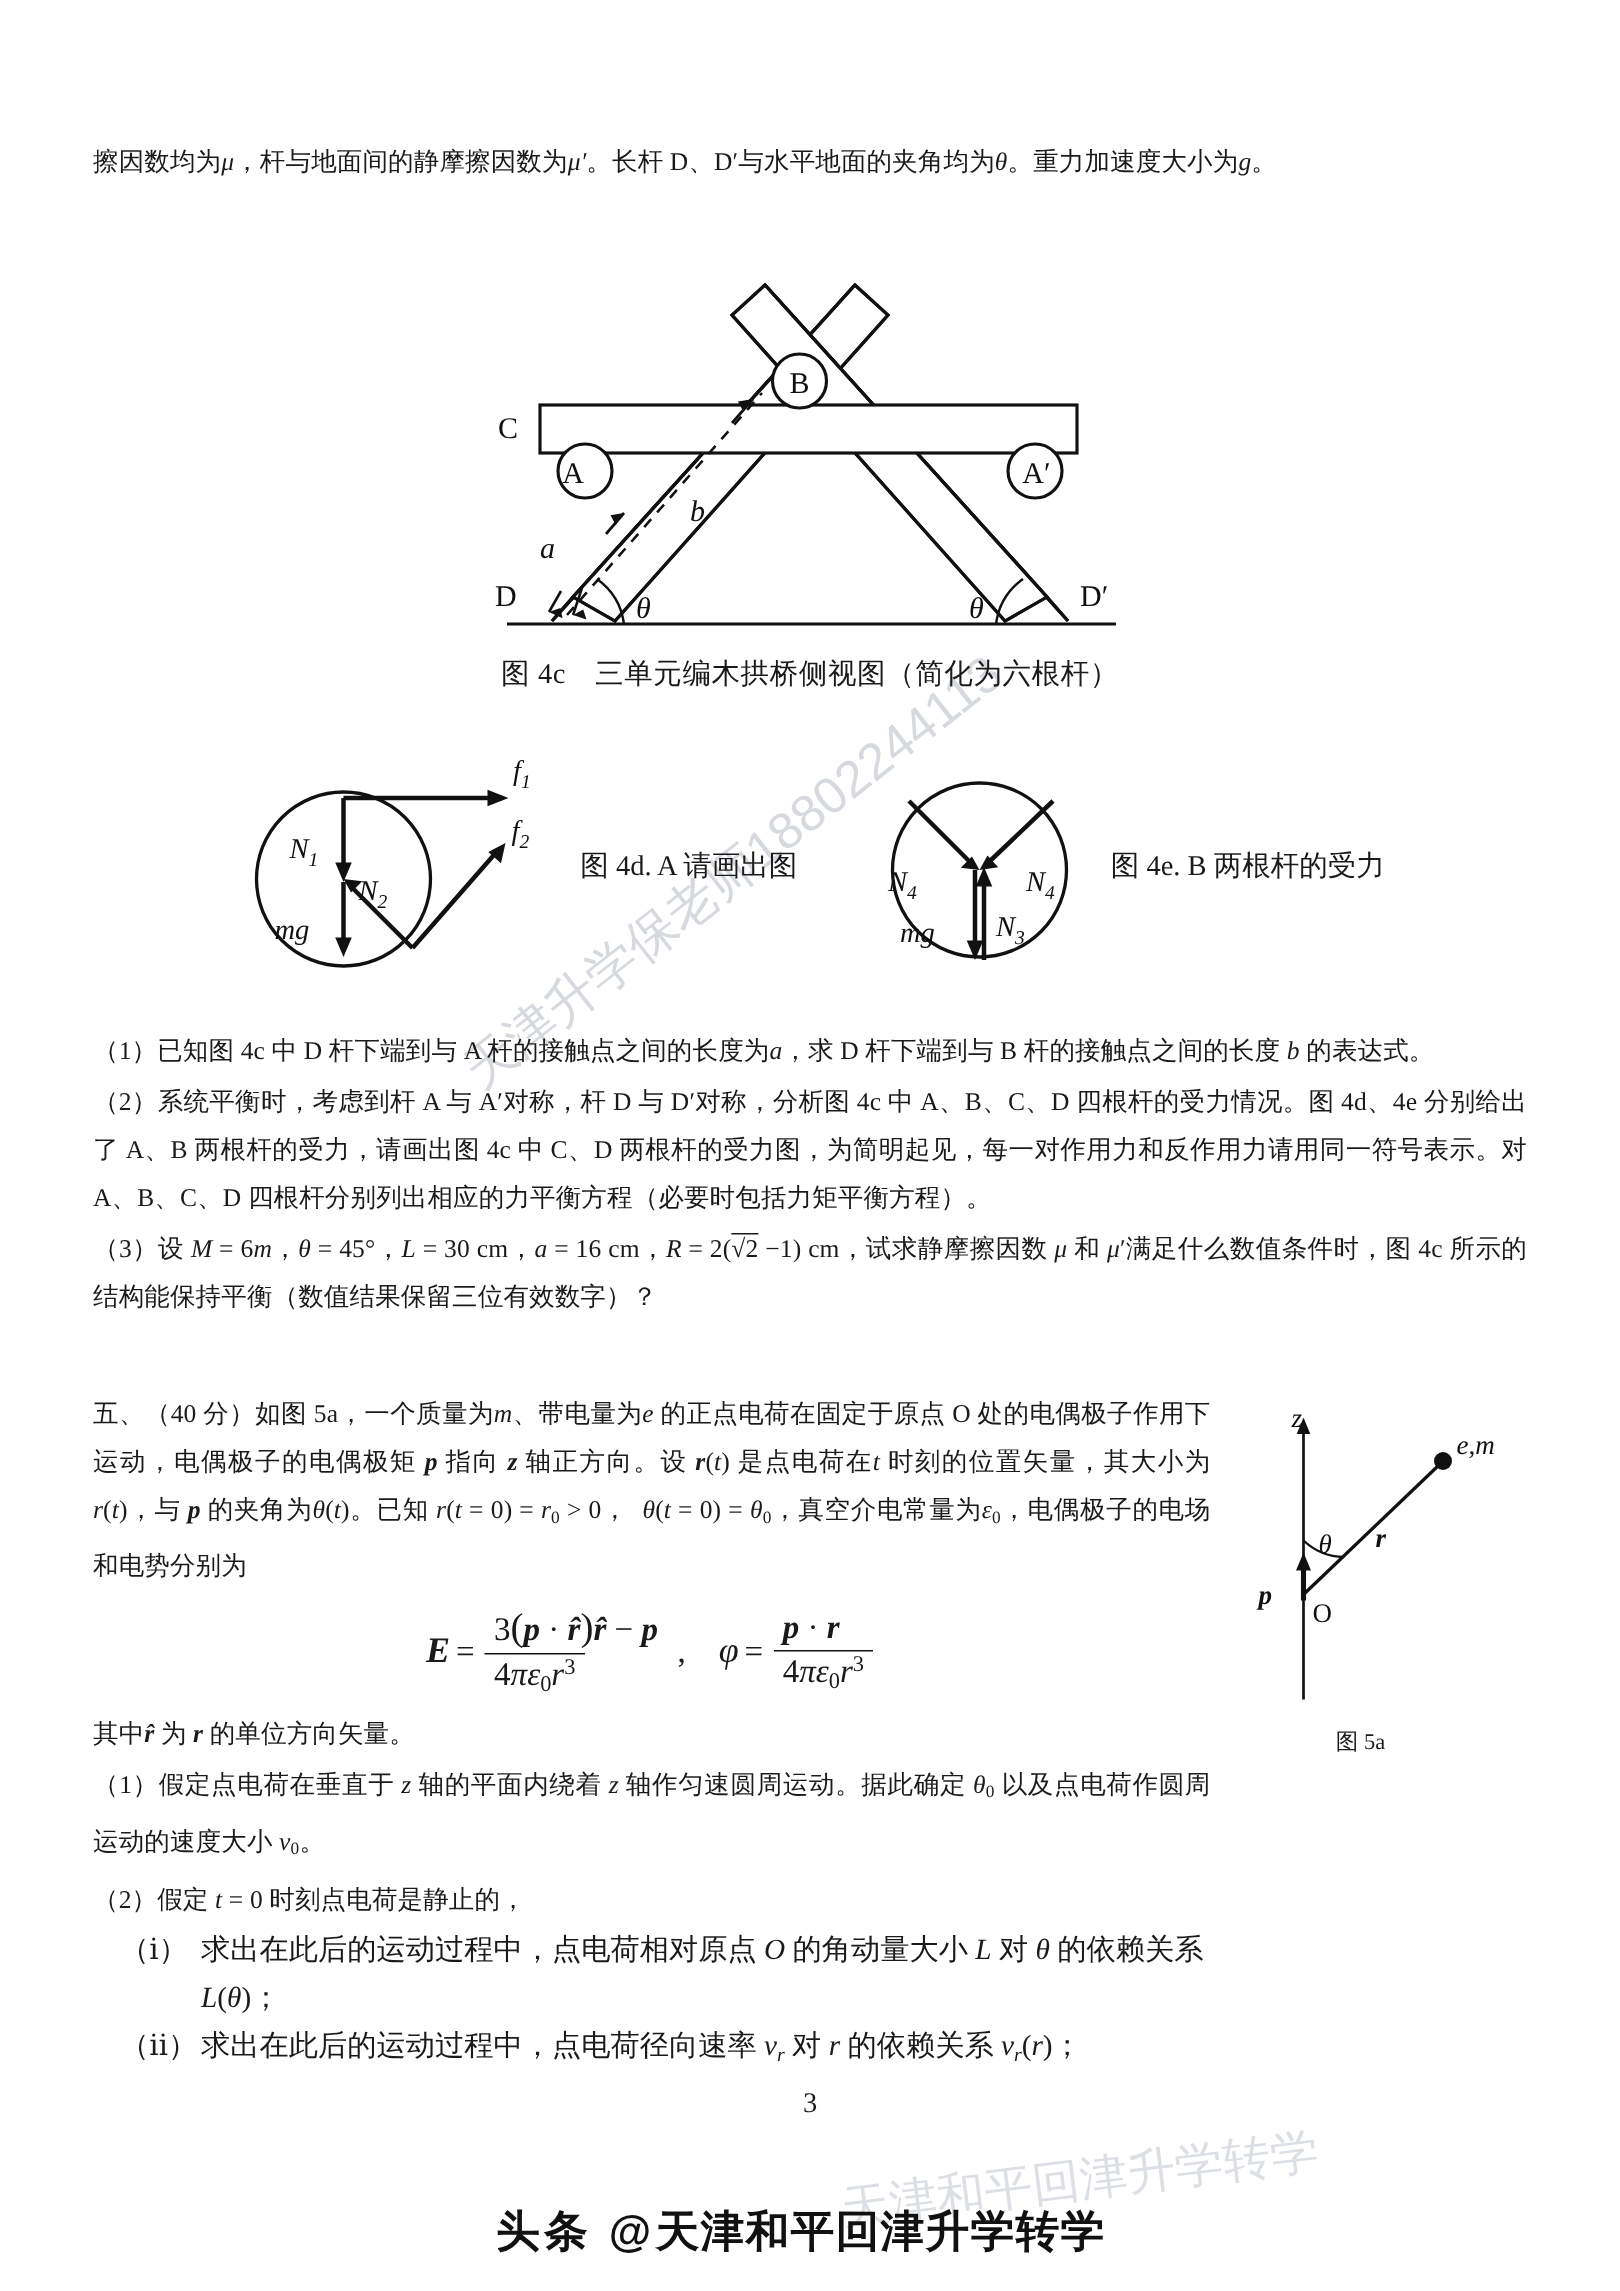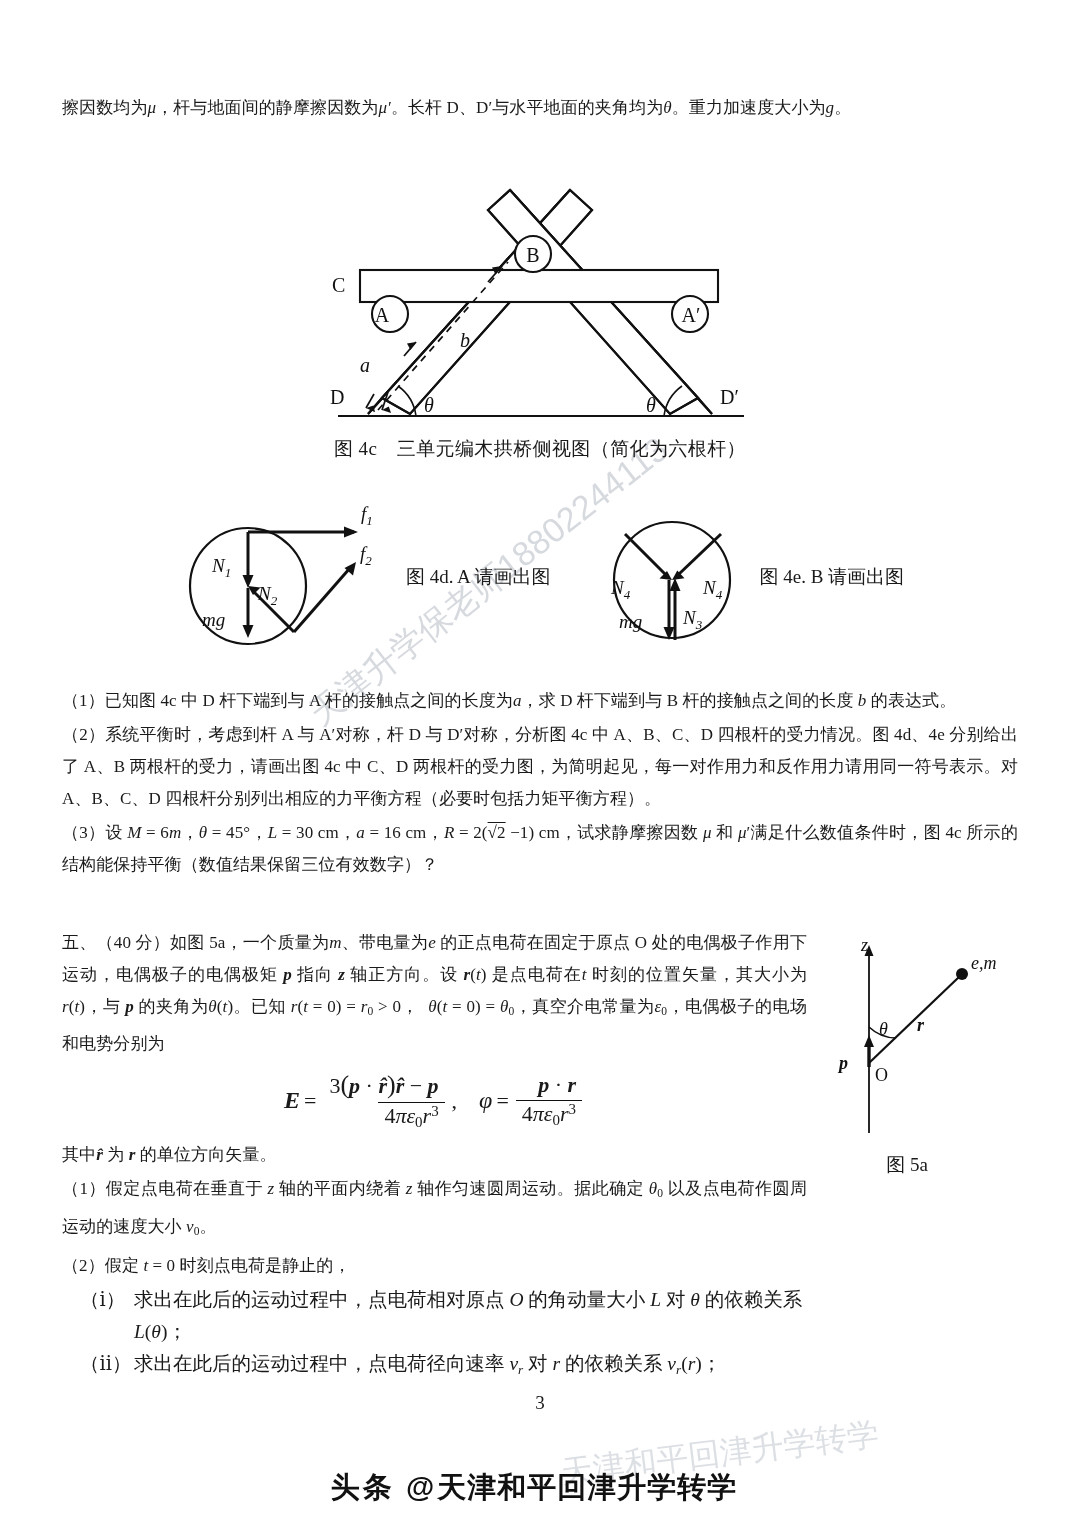--- a/index.html
+++ b/index.html
@@ -68,31 +68,31 @@
   }
   .sec5-left { width: 745px; flex: none; }
   .sec5-right {
     width: 200px;
     flex: none;
     display: flex;
     flex-direction: column;
     align-items: center;
     padding-top: 8px;
   }
-  .fig5a-cap { font-size: 19px; margin-top: 2px; }
+  .fig5a-cap { font-size: 15px; margin-top: 2px; }
 
   .formula-row {
     display: flex;
     justify-content: center;
     margin: 10px 0 8px 0;
   }
   .frac {
     display: inline-flex;
     flex-direction: column;
-    align-items: flex-end;
+    align-items: flex-start;
     vertical-align: middle;
     margin: 0 3px;
   }
   .frac .num { padding: 0 6px 2px 6px; }
   .frac .den { padding: 0 6px 0 6px; border-top: 1.6px solid #111; }
   .eqbox {
     font-size: 22px;
     display: inline-flex;
     align-items: center;
     gap: 4px;
@@ -276,21 +276,21 @@
             <line x1="84" y1="92" x2="84" y2="144" stroke-width="3"></line>
             <path d="M84,152 l-5.5,-13 l11,0 z" fill="#111" stroke="none"></path>
           </g>
           <g font-size="19" fill="#111" font-style="italic">
             <text x="26" y="106"><tspan>N</tspan><tspan font-size="13" dy="5">4</tspan></text>
             <text x="118" y="106"><tspan>N</tspan><tspan font-size="13" dy="5">4</tspan></text>
             <text x="98" y="136"><tspan>N</tspan><tspan font-size="13" dy="5">3</tspan></text>
             <text x="34" y="140">mg</text>
           </g>
         </svg>
-        <div class="fde-cap">图 4e. B 请画出图</div>
+        <div class="fde-cap">图 4e. B 两根杆的受力</div>
       </div>
 
     </div>
 
     <div style="margin-top:22px;">
       <p class="para">
         <span>（1）</span>已知图 4c 中 D 杆下端到与 A 杆的接触点之间的长度为<i class="mi">a</i>，求 D 杆下端到与 B 杆的接触点之间的长度 <i class="mi">b</i> 的表达式。
       </p>
       <p class="para">
         <span>（2）</span>系统平衡时，考虑到杆 A 与 A′对称，杆 D 与 D′对称，分析图 4c 中 A、B、C、D 四根杆的受力情况。图 4d、4e 分别给出了 A、B 两根杆的受力，请画出图 4c 中 C、D 两根杆的受力图，为简明起见，每一对作用力和反作用力请用同一符号表示。对 A、B、C、D 四根杆分别列出相应的力平衡方程（必要时包括力矩平衡方程）。

